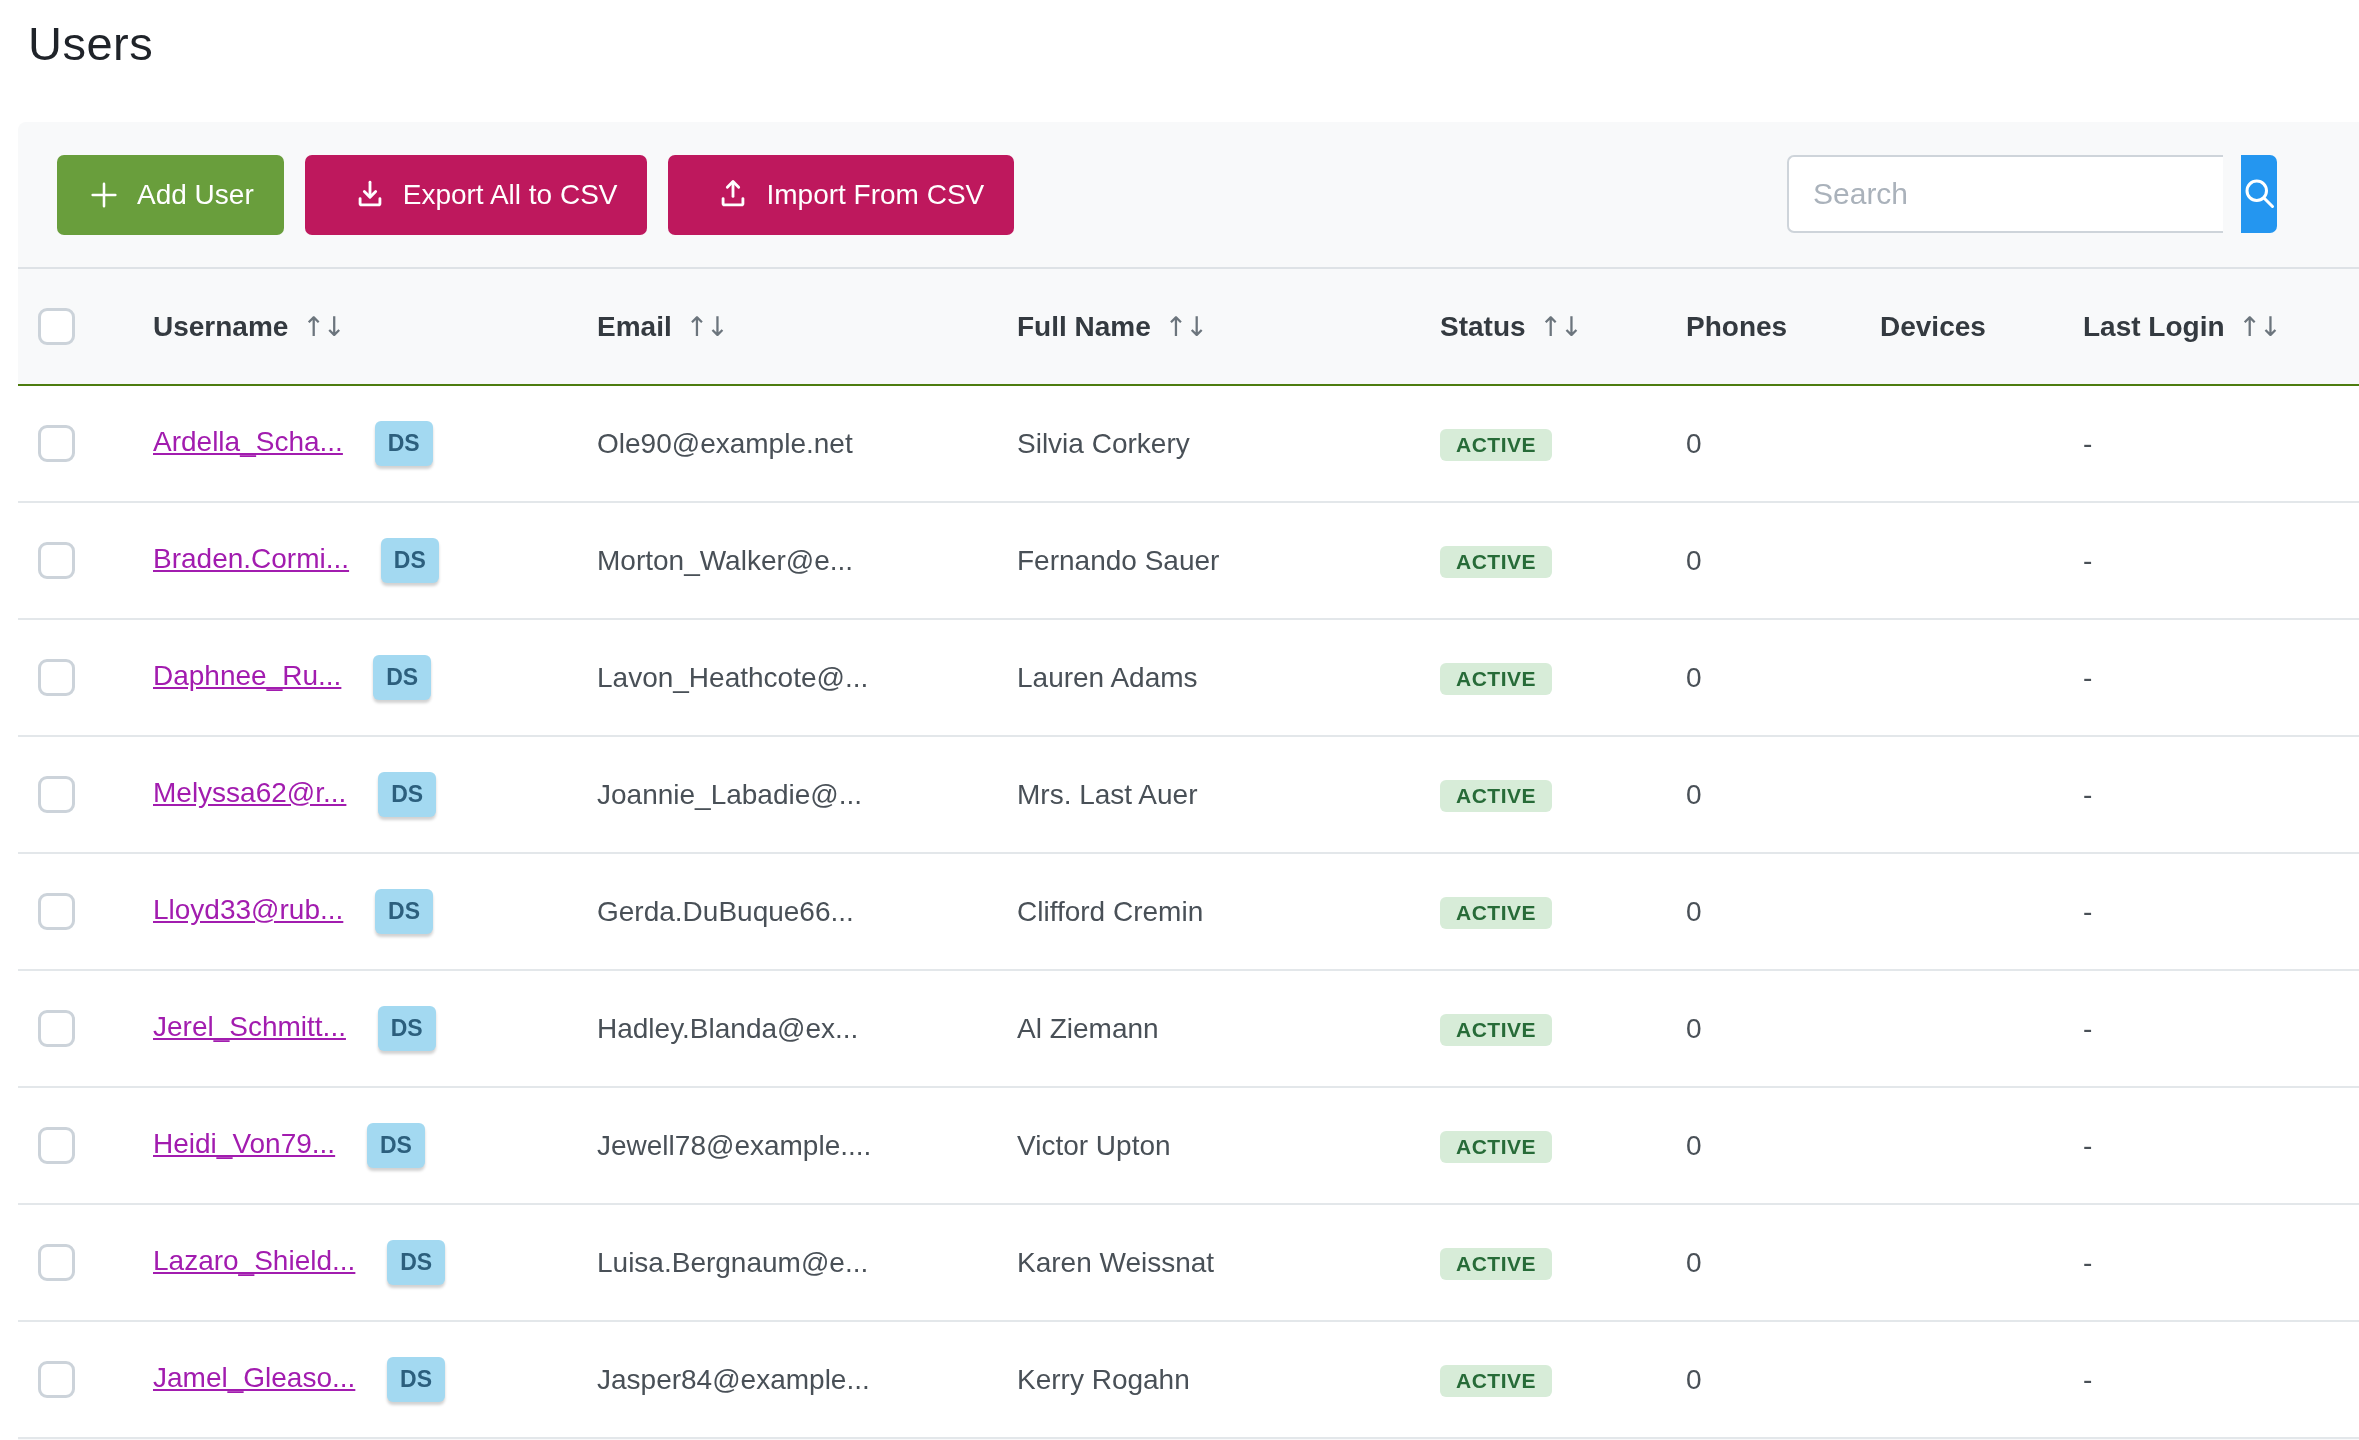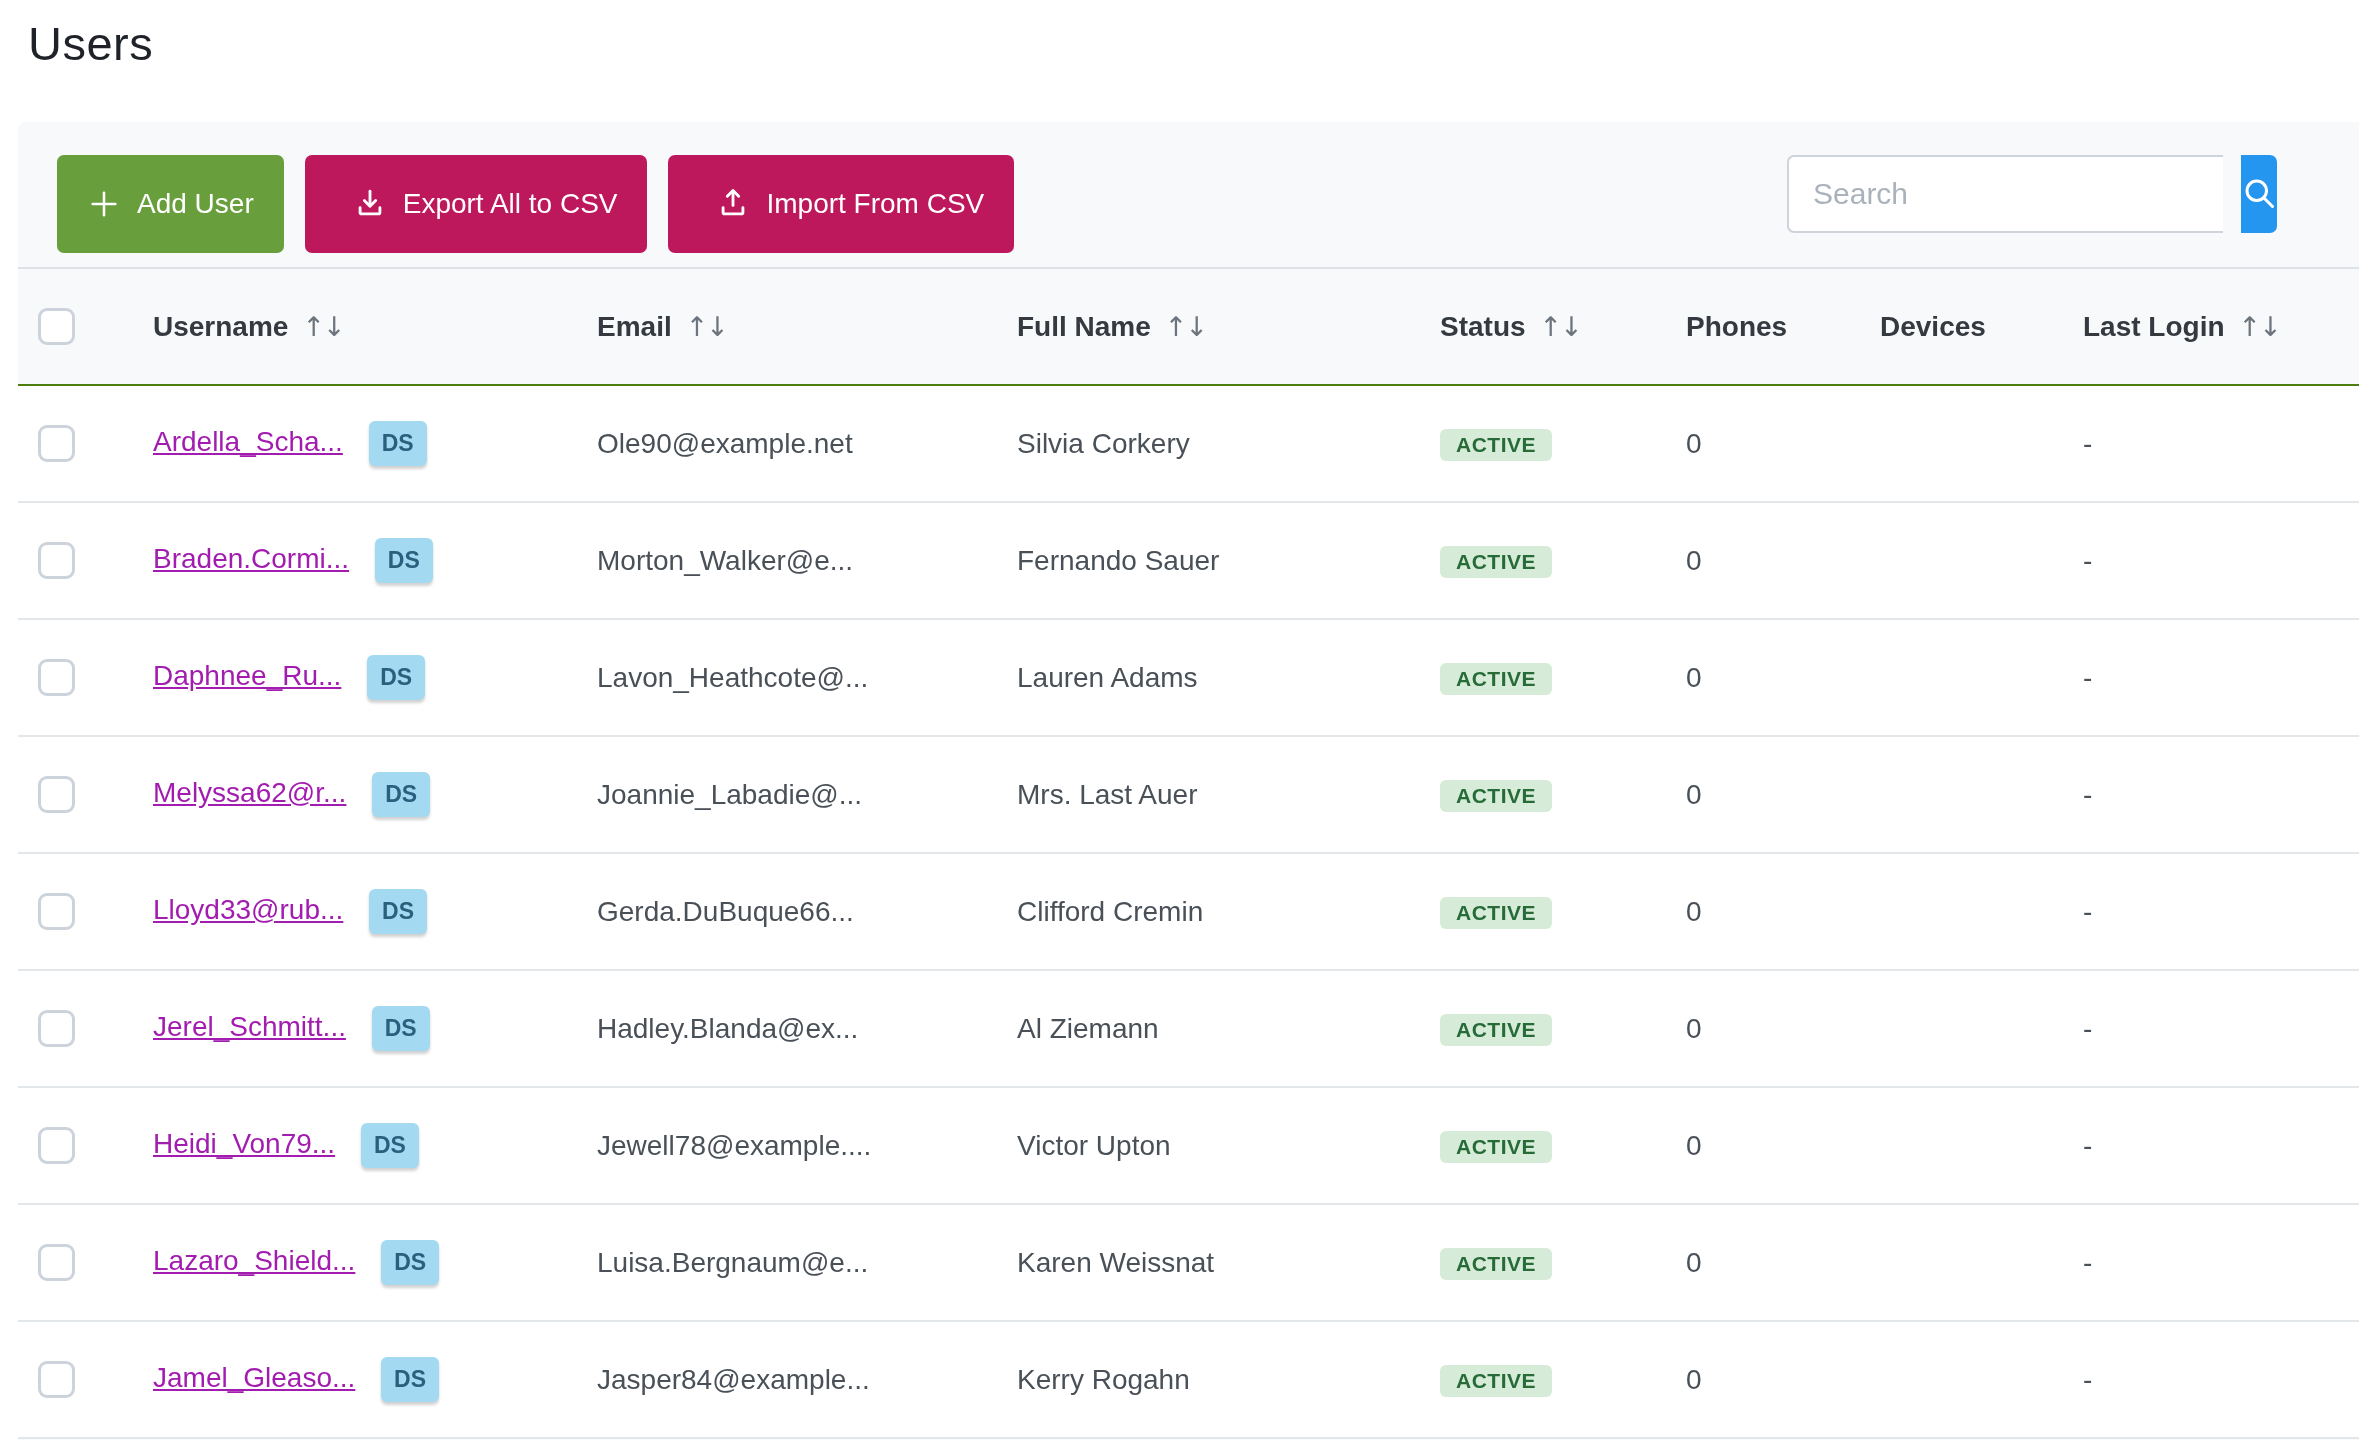--- a/index.html
+++ b/index.html
@@ -26,21 +26,21 @@
     position: relative;
     height: 145px;
     padding: 33px 0 0 39px;
     display: flex;
     gap: 21px;
   }
   .btn {
     display: inline-flex;
     align-items: center;
     gap: 16px;
-    height: 98px;
+    height: 80px;
     padding: 0 30px;
     border: none;
     border-radius: 7px;
     font-family: inherit;
     font-size: 28px;
     color: #ffffff;
     cursor: pointer;
   }
   .btn-green { background: #699e3c; }
   .btn-blue  { background: #be185d; padding-left: 48px; }
@@ -134,21 +134,21 @@
     border-radius: 9px;
     cursor: pointer;
   }
   .user-link {
     color: #a21caf;
     text-decoration: underline;
     cursor: pointer;
   }
   .badge-ds {
     display: inline-block;
-    margin-left: 18px;
+    margin-left: 24px;
     padding: 9px 13px;
     background: #a3d9f1;
     color: #2c5f7d;
     font-size: 23px;
     font-weight: 700;
     border-radius: 6px;
     box-shadow: 0 3px 3px rgba(0,0,0,0.18);
     vertical-align: middle;
   }
   .badge-status {

